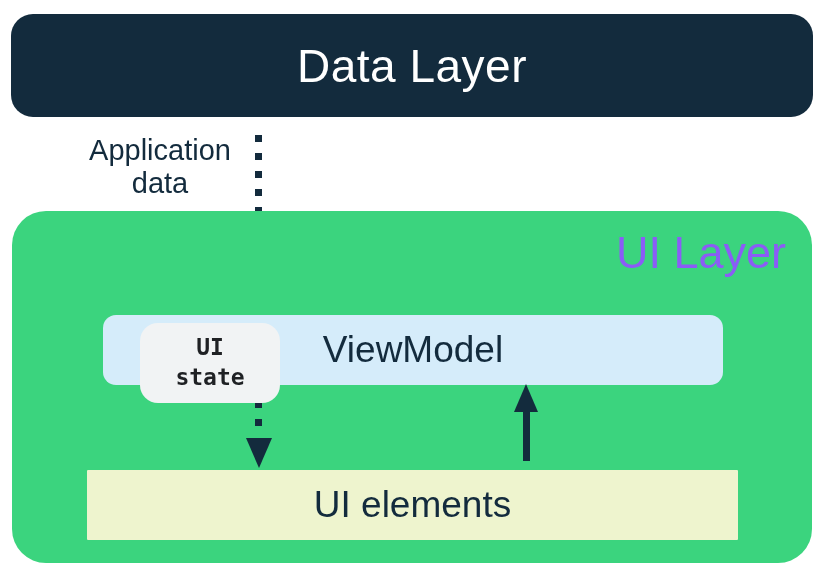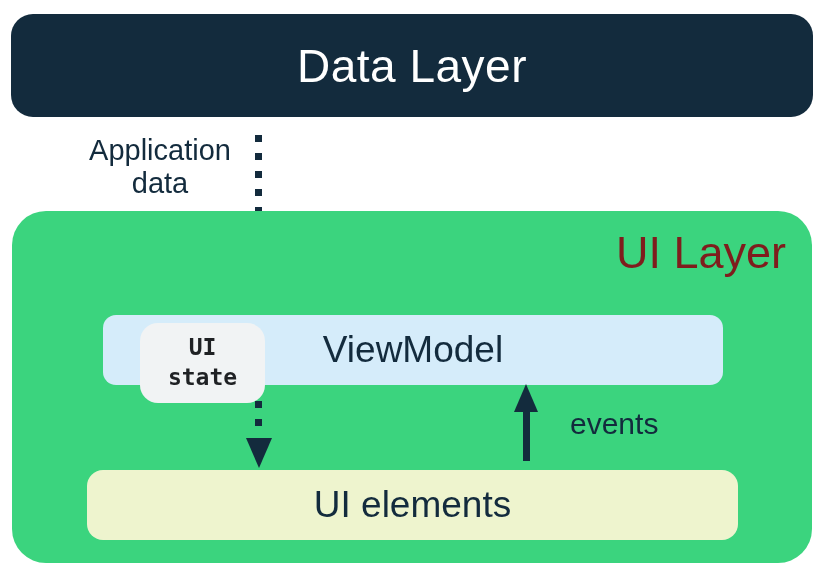--- a/index.html
+++ b/index.html
@@ -54,39 +54,39 @@
   .arrowhead-down-2 { left: 246px; top: 438px; }
   
   .ui-layer-box {
     position: absolute; left: 12px; top: 211px;
     width: 800px; height: 352px;
     background: var(--green, #3BD47E);
     border-radius: 34px;
   }
   .ui-layer-label {
     position: absolute; right: 74px; top: 228px;
-    color: #7f1d1d; font-size: 45px; line-height: 1.1;
+    color: #8b5cf6; font-size: 45px; line-height: 1.1;
   }
   
   .viewmodel-box {
     position: absolute; left: 103px; top: 303px;
     width: 620px; height: 70px;
     background: var(--light-blue, #D5ECFA);
     border-radius: 13px;
     display: flex; align-items: center; justify-content: center;
     z-index: 2;
     margin-top: 12px;
   }
   .viewmodel-box .label {
     color: var(--dark-navy, #132B3D); font-size: 37px;
   }
   
   .ui-state-box {
     position: absolute; left: 140px; top: 323px;
-    width: 125px; height: 80px;
+    width: 140px; height: 80px;
     background: var(--light-gray, #F1F3F4);
     border-radius: 18px;
     display: flex; align-items: center; justify-content: center;
     z-index: 5;
   }
   .ui-state-box .label {
     font-family: "DejaVu Sans Mono", "Liberation Mono", monospace;
     font-weight: bold; font-size: 23px; line-height: 1.3;
     color: #1f2124; text-align: center; white-space: pre-line;
   }
@@ -107,21 +107,21 @@
   }
   .events-label {
     position: absolute; left: 570px; top: 407px;
     color: var(--dark-navy, #132B3D); font-size: 30px;
   }
   
   .ui-elements-box {
     position: absolute; left: 87px; top: 470px;
     width: 651px; height: 70px;
     background: var(--cream, #EEF4CE);
-    border-radius: 16px;
+    border-radius: 1px;
     display: flex; align-items: center; justify-content: center;
     z-index: 2;
   }
   .ui-elements-box .label {
     color: var(--dark-navy, #132B3D); font-size: 37px;
   }
 </style>
 </head>
 <body>
 
@@ -146,19 +146,18 @@
   <div class="ui-state-box">
     <span class="label">UI
 state</span>
   </div>
 
   <div class="dotted-seg dotted-seg-2"></div>
   <div class="arrowhead-down arrowhead-down-2"></div>
 
   <div class="arrowhead-up"></div>
   <div class="up-arrow-shaft"></div>
-  <div class="events-label">events</div>
 
   <div class="ui-elements-box">
     <span class="label">UI elements</span>
   </div>
 
 </div>
 
 </body></html>

